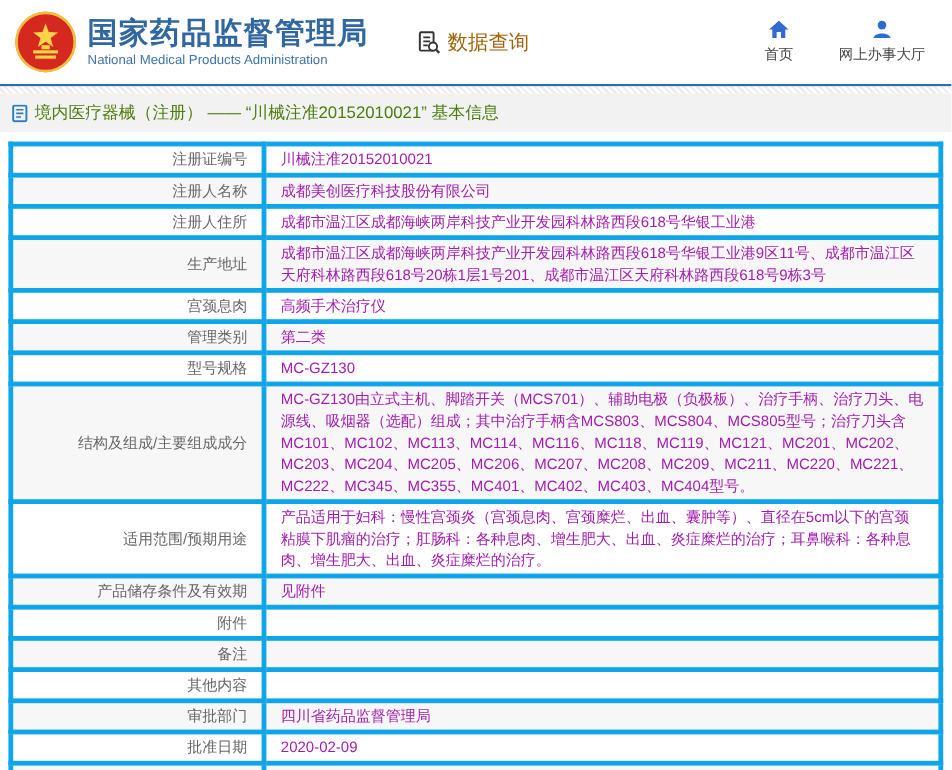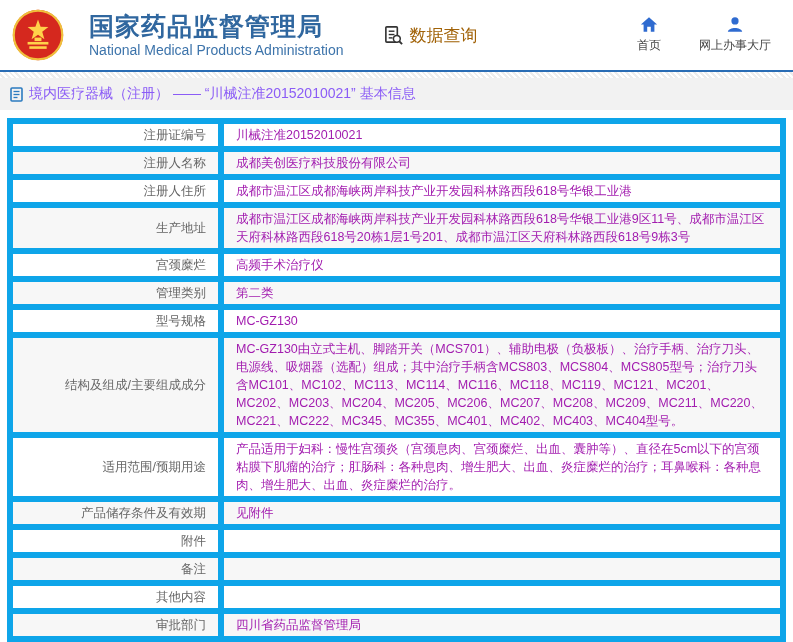--- a/index.html
+++ b/index.html
@@ -10,26 +10,26 @@
     color: #333;
   }
 
   
   .header {
     height: 70px; display: flex; align-items: center;
     padding: 0 12px; background: #fff;
   }
   .logo-wrap { display: flex; align-items: center; }
   .emblem { width: 52px; height: 52px; flex: 0 0 auto; }
-  .org-names { margin-left: 25px; }
+  .org-names { margin-left: 9px; }
   .org-cn {
     font-size: 25px; font-weight: bold; color: #30679f;
     letter-spacing: 1px; line-height: 28px;
   }
-  .org-en { font-size: 14px; color: #3d74ab; margin-top: 2px; text-align: right; }
+  .org-en { font-size: 11px; color: #3d74ab; margin-top: 2px; }
 
   .section-title {
     display: flex; align-items: center; margin-left: 40px;
     font-size: 17px; color: #a16207; font-weight: 500;
   }
   .section-title svg { margin-right: 5px; }
 
   .header-nav { margin-left: auto; display: flex; gap: 30px; padding-right: 10px; justify-content: flex-end; }
   .nav-item {
     display: flex; flex-direction: column; align-items: center;
@@ -40,33 +40,33 @@
 
   
   .crumb-topline { height: 2px; background: #2a6db5; }
   .crumb-hatch {
     height: 6px;
     background: repeating-linear-gradient(45deg, #ffffff 0 2px, #ededed 2px 4px);
   }
   .breadcrumb-bar {
     height: 32px; background: #f2f2f2;
     display: flex; align-items: center; padding: 0 10px;
-    font-size: 14px; color: #8b5cf6;
+    font-size: 14px; color: #4d7c0f;
   }
   .breadcrumb-bar svg { margin-right: 5px; flex: 0 0 auto; }
 
   
   .table-wrap { padding: 8px 7px 0 7px; }
   table.info {
     width: 100%; border-collapse: collapse;
     border: 1px solid #d8d8d8;
   }
   table.info tr:nth-child(even) { background: #f7f7f7; }
   table.info td {
-    border: 6px solid #0ea5e9;
+    border: 4px solid #0ea5e9;
     font-size: 12.5px; line-height: 18px;
     padding: 2px 12px; vertical-align: middle;
   }
   td.label-cell {
     width: 211px; text-align: right; color: #666;
     white-space: nowrap;
   }
   td.value-cell { color: #a21caf; }
 </style>
 </head>
@@ -142,21 +142,21 @@
         </tr>
         <tr>
           <td class="label-cell">注册人住所</td>
           <td class="value-cell">成都市温江区成都海峡两岸科技产业开发园科林路西段618号华银工业港</td>
         </tr>
         <tr>
           <td class="label-cell">生产地址</td>
           <td class="value-cell">成都市温江区成都海峡两岸科技产业开发园科林路西段618号华银工业港9区11号、成都市温江区天府科林路西段618号20栋1层1号201、成都市温江区天府科林路西段618号9栋3号</td>
         </tr>
         <tr>
-          <td class="label-cell">宫颈糜烂</td>
+          <td class="label-cell">宫颈息肉</td>
           <td class="value-cell">高频手术治疗仪</td>
         </tr>
         <tr>
           <td class="label-cell">管理类别</td>
           <td class="value-cell">第二类</td>
         </tr>
         <tr>
           <td class="label-cell">型号规格</td>
           <td class="value-cell">MC-GZ130</td>
         </tr>

